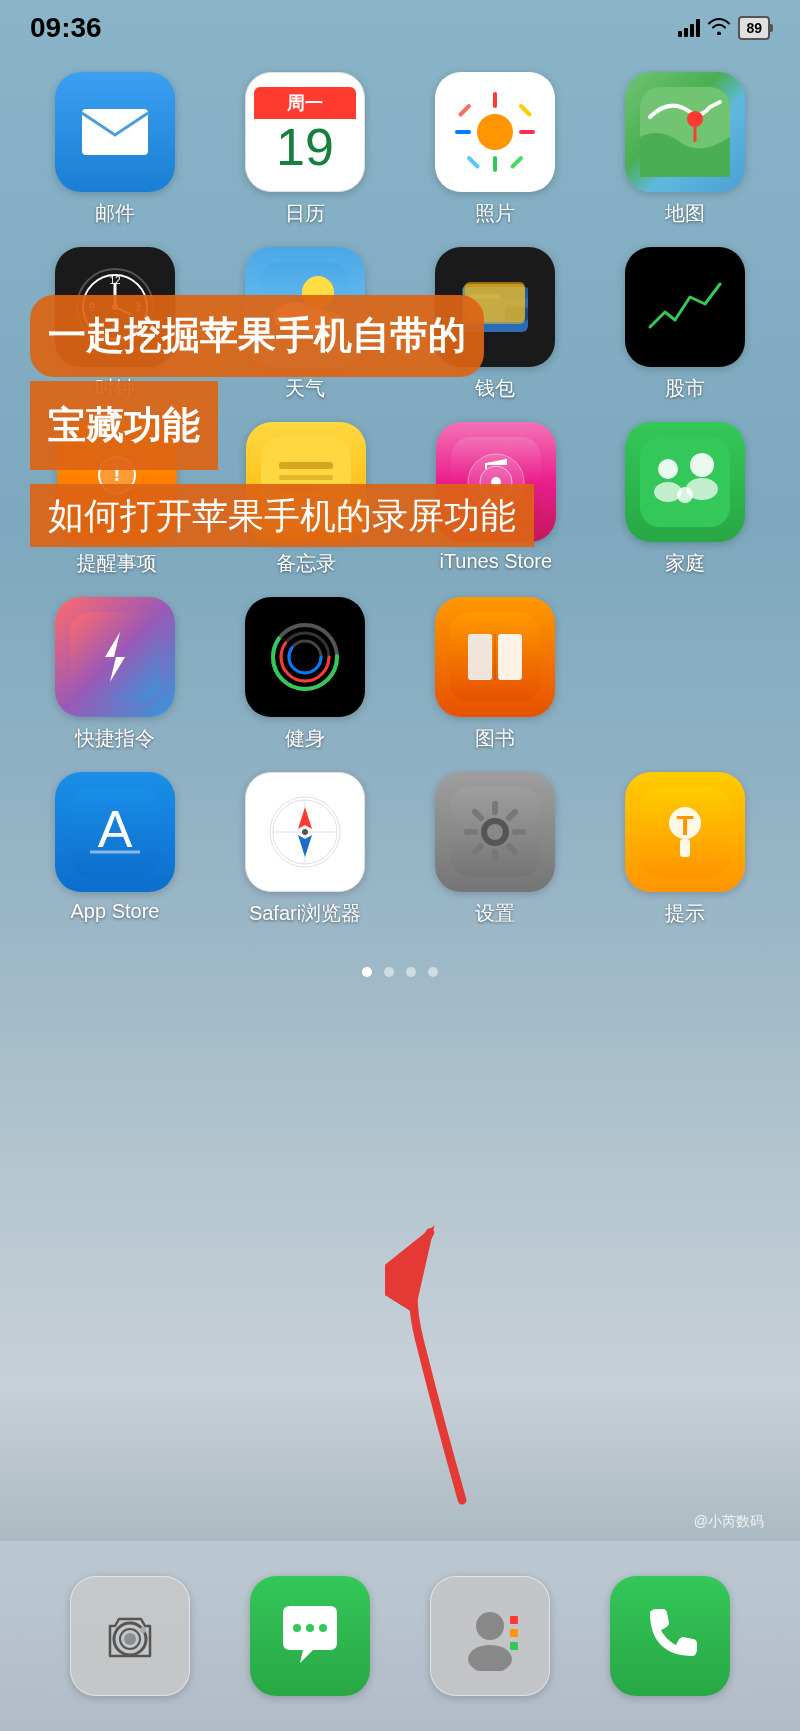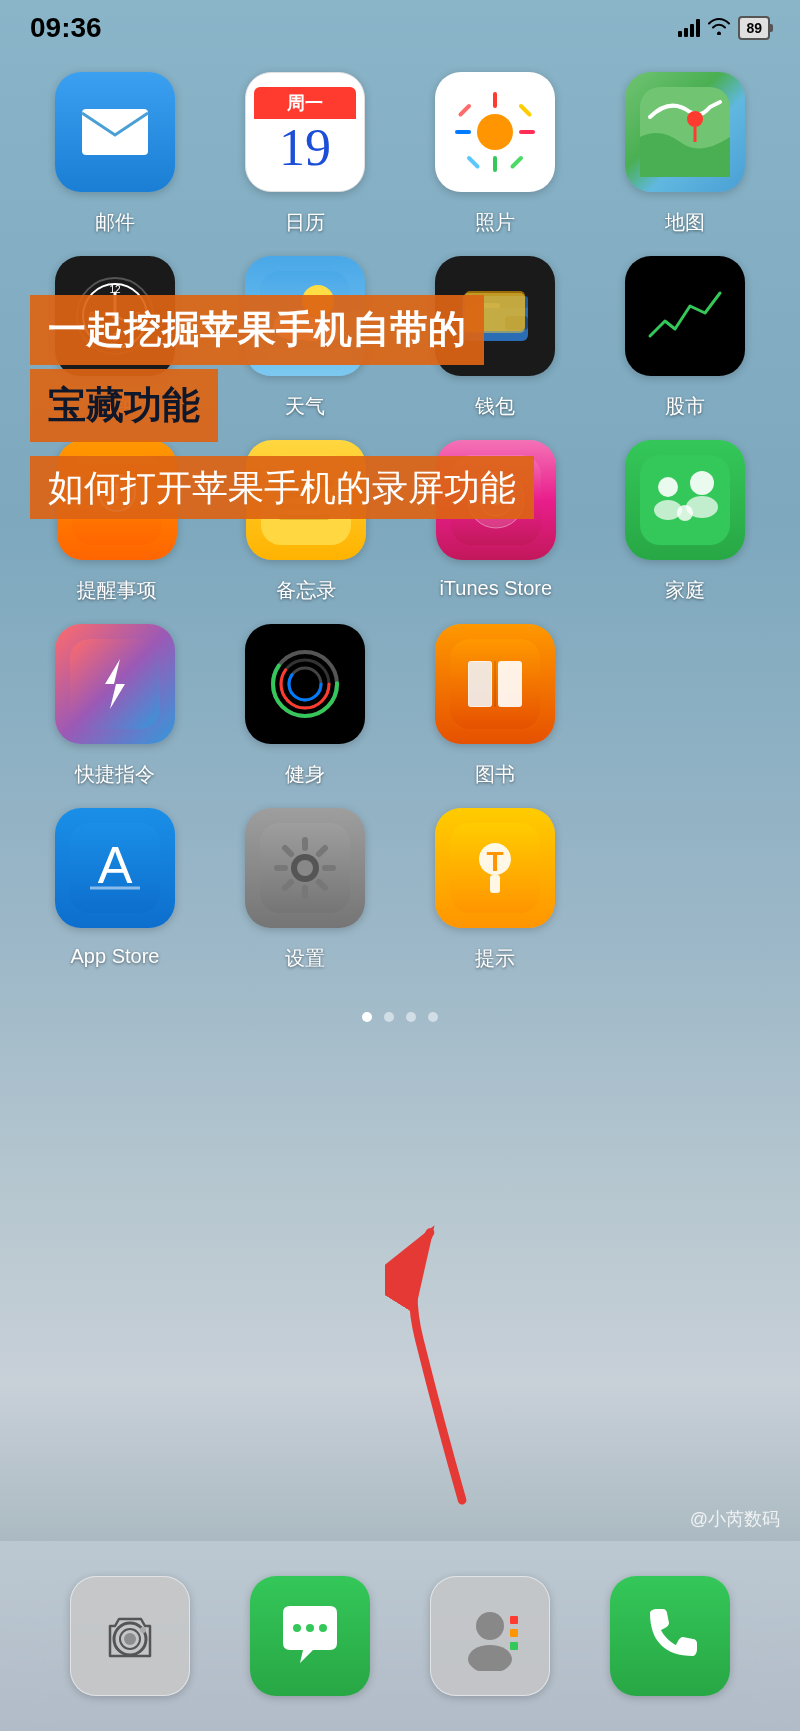--- a/index.html
+++ b/index.html
@@ -77,21 +77,21 @@
       gap: 20px;
       padding: 10px 30px;
       position: relative;
       z-index: 5;
     }
 
     .app-item {
       display: flex;
       flex-direction: column;
       align-items: center;
-      gap: 17px;
+      gap: 8px;
       cursor: pointer;
     }
 
     .app-icon {
       width: 120px;
       height: 120px;
       border-radius: 26px;
       display: flex;
       align-items: center;
       justify-content: center;
@@ -115,30 +115,31 @@
       left: 0;
       right: 0;
       z-index: 20;
       padding: 0 30px;
     }
     .banner-line1 {
       background: rgba(220, 100, 20, 0.92);
       color: #fff;
       font-size: 38px;
       font-weight: 900;
-      padding: 12px 18px;
+      padding: 18px 18px;
       line-height: 1.2;
       display: inline-block;
+      border-radius: 24px;
     }
     .banner-line2 {
       background: rgba(220, 100, 20, 0.92);
-      color: #0f172a;
+      color: #ffffff;
       font-size: 38px;
       font-weight: 900;
-      padding: 14px 18px;
+      padding: 22px 18px;
       line-height: 1.2;
       display: inline-block;
       margin-top: 4px;
     }
     .banner-line3 {
       background: rgba(220, 100, 20, 0.92);
       color: #fff;
       font-size: 36px;
       font-weight: 400;
       padding: 10px 18px;
@@ -194,23 +195,23 @@
       display: flex;
       align-items: center;
       justify-content: center;
       box-shadow: 0 2px 8px rgba(0,0,0,0.2);
     }
 
     
     .watermark {
       position: absolute;
       bottom: 200px;
-      right: 20px;
+      right: 36px;
       color: rgba(255,255,255,0.8);
-      font-size: 18px;
+      font-size: 14px;
       z-index: 40;
       margin-top: 13px;
     }
 
     
     .mail-icon { background: linear-gradient(180deg, #3ba0f0 0%, #1a7fd4 100%); }
     .calendar-icon { background: #fff; border: 1px solid #e0e0e0; }
     .photos-icon { background: #fff; }
     .maps-icon { background: linear-gradient(135deg, #70c472 0%, #4aaf52 40%, #60b8e0 60%, #4a9fd4 100%); }
     .clock-icon { background: #1a1a1a; }
@@ -280,21 +281,21 @@
         <path d="M2 6L35 28L68 6" stroke="#4a9fd4" stroke-width="3" fill="none"></path>
       </svg>
     </div>
     <span class="app-label">邮件</span>
   </div>
 
   <div class="app-item">
     <div class="app-icon calendar-icon">
       <div style="display:flex;flex-direction:column;align-items:center;width:100%;padding:8px;">
         <div style="background:#ff3b30;color:#fff;width:100%;text-align:center;border-radius:6px 6px 0 0;font-size:18px;padding:4px 0;font-weight:600;">周一</div>
-        <div style="font-size:52px;font-weight:200;color:#1d4ed8;line-height:1.1;font-family:Liberation Serif, serif;">19</div>
+        <div style="font-size:52px;font-weight:200;color:#15803d;line-height:1.1;">19</div>
       </div>
     </div>
     <span class="app-label">日历</span>
   </div>
 
   <div class="app-item">
     <div class="app-icon photos-icon">
       <svg width="90" height="90" viewBox="0 0 90 90">
         <circle cx="45" cy="45" r="18" fill="#ff9500"></circle>
         <rect x="43" y="5" width="4" height="16" rx="2" fill="#ff3b30"></rect>
@@ -537,20 +538,35 @@
           </linearGradient>
         </defs>
         <rect width="90" height="90" rx="20" fill="url(#asGrad)"></rect>
         <text x="45" y="60" text-anchor="middle" fill="white" font-size="52" font-weight="300">A</text>
         <line x1="20" y1="65" x2="70" y2="65" stroke="white" stroke-width="3" opacity="0.5"></line>
       </svg>
     </div>
     <span class="app-label">App Store</span>
   </div>
 
+  <div class="app-item">
+    <div class="app-icon safari-icon">
+      <svg width="90" height="90" viewBox="0 0 90 90">
+        <rect width="90" height="90" rx="20" fill="white"></rect>
+        <circle cx="45" cy="45" r="35" fill="white" stroke="#e0e0e0" stroke-width="1"></circle>
+        <circle cx="45" cy="45" r="32" fill="none" stroke="#e0e0e0" stroke-width="1"></circle>
+        <line x1="45" y1="13" x2="45" y2="77" stroke="#e0e0e0" stroke-width="1"></line>
+        <line x1="13" y1="45" x2="77" y2="45" stroke="#e0e0e0" stroke-width="1"></line>
+        <circle cx="45" cy="45" r="3" fill="#555"></circle>
+        <polygon points="45,20 52,42 45,38 38,42" fill="#ff3b30"></polygon>
+        <polygon points="45,70 38,48 45,52 52,48" fill="#1a6fc4"></polygon>
+      </svg>
+    </div>
+    <span class="app-label">Safari浏览器</span>
+  </div>
 
   <div class="app-item">
     <div class="app-icon settings-icon">
       <svg width="90" height="90" viewBox="0 0 90 90">
         <defs>
           <linearGradient id="setGrad" x1="0" y1="0" x2="0" y2="1">
             <stop offset="0%" stop-color="#9e9e9e"></stop>
             <stop offset="100%" stop-color="#757575"></stop>
           </linearGradient>
         </defs>

